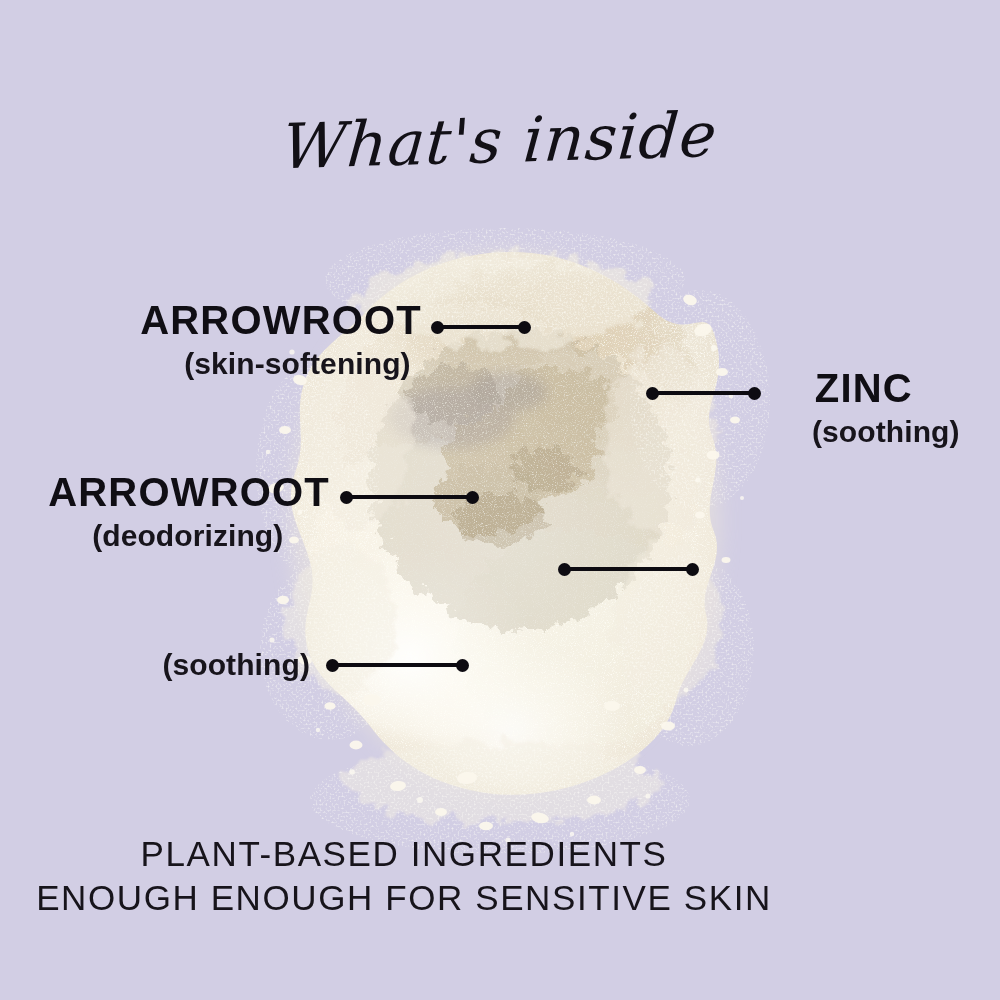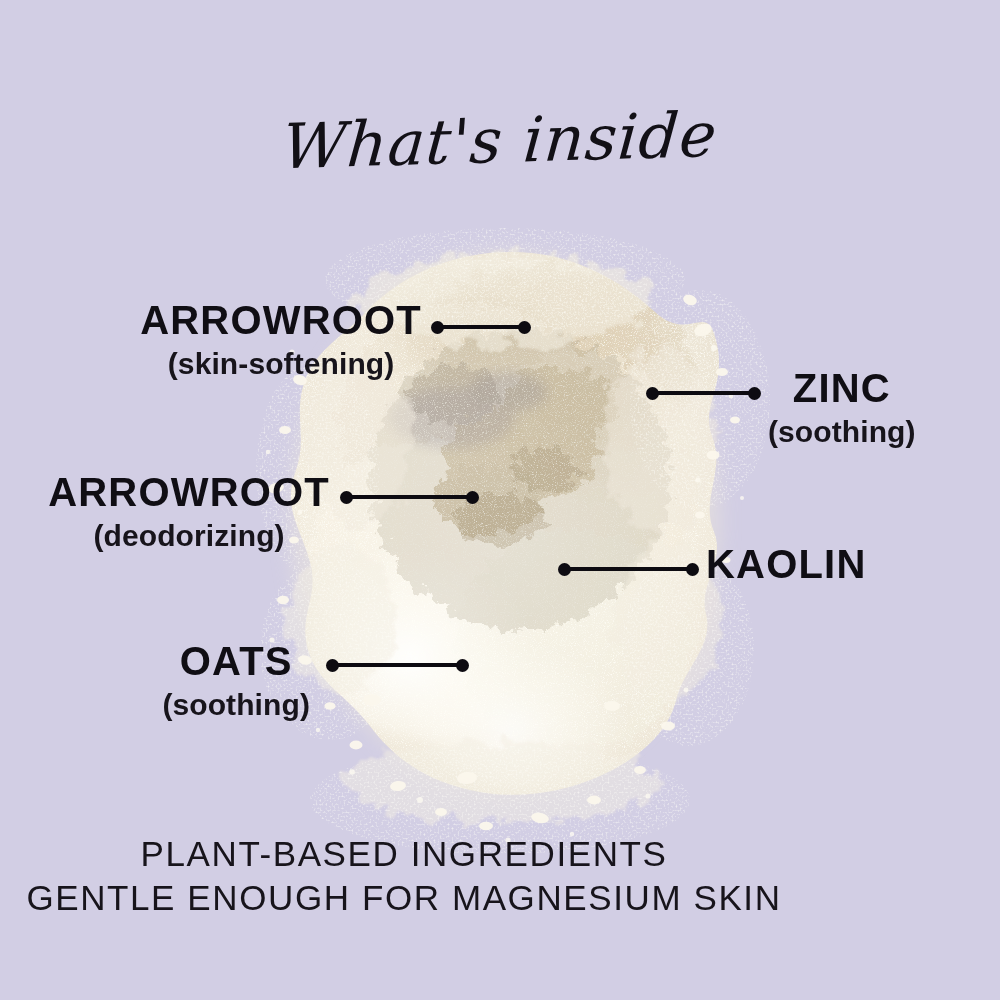--- a/index.html
+++ b/index.html
@@ -63,22 +63,23 @@
   }
   .callout .effect {
     display: block;
     font-family: "Liberation Sans", sans-serif;
     font-weight: 700;
     font-size: 30px;
     letter-spacing: 0.1px;
     color: #17141b;
     line-height: 1.0;
     margin-top: 9px;
-  }
-  .callout.left  { text-align: center; }
+    margin-left: 44px;
+  }
+  .callout.left  { text-align: left; }
   .callout.right { text-align: center;  }
 
   .callout.left.c-arrowroot  { right: 578px; top: 300px; }
   .callout.left.c-magnesium  { right: 670px; top: 472px; }
   .callout.left.c-oats       { right: 690px; top: 641px; }
   .callout.right.c-zinc      { left: 768px;  top: 368px; }
   .callout.right.c-kaolin    { left: 706px;  top: 544px; }
 
   
   .leader {
@@ -367,26 +368,24 @@
     <span class="name">ZINC</span>
     <span class="effect">(soothing)</span>
   </div>
 
   <div class="callout left c-magnesium">
     <span class="name">ARROWROOT</span>
     <span class="effect">(deodorizing)</span>
   </div>
 
   <div class="callout right c-kaolin">
-    <span class="name">KAOLIN</span>
   </div>
 
   <div class="callout left c-oats">
-    <span class="name">OATS</span>
     <span class="effect">(soothing)</span>
   </div>
 
   <div id="footer">
     <span class="line">PLANT-BASED INGREDIENTS</span>
-    <span class="line">GENTLE ENOUGH FOR MAGNESIUM SKIN</span>
+    <span class="line">ENOUGH ENOUGH FOR SENSITIVE SKIN</span>
   </div>
 
 </div>
 
 </body></html>

